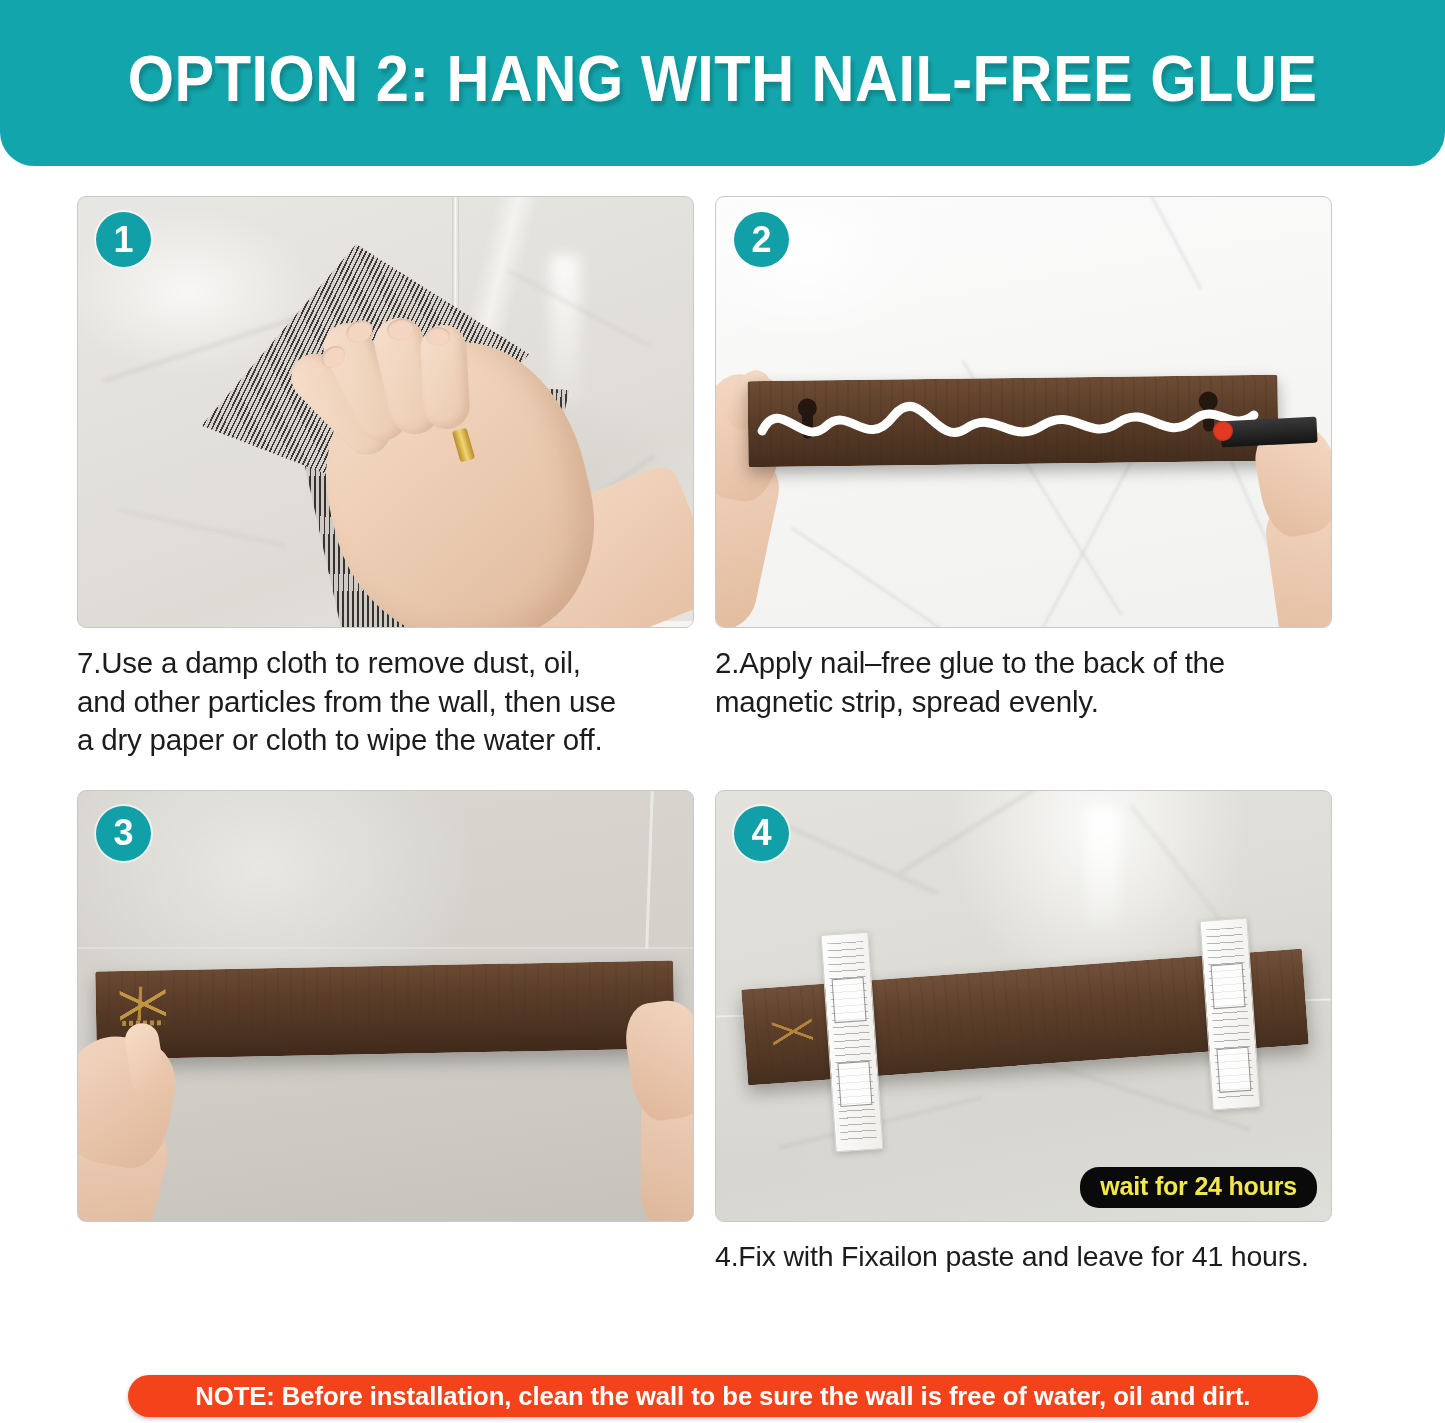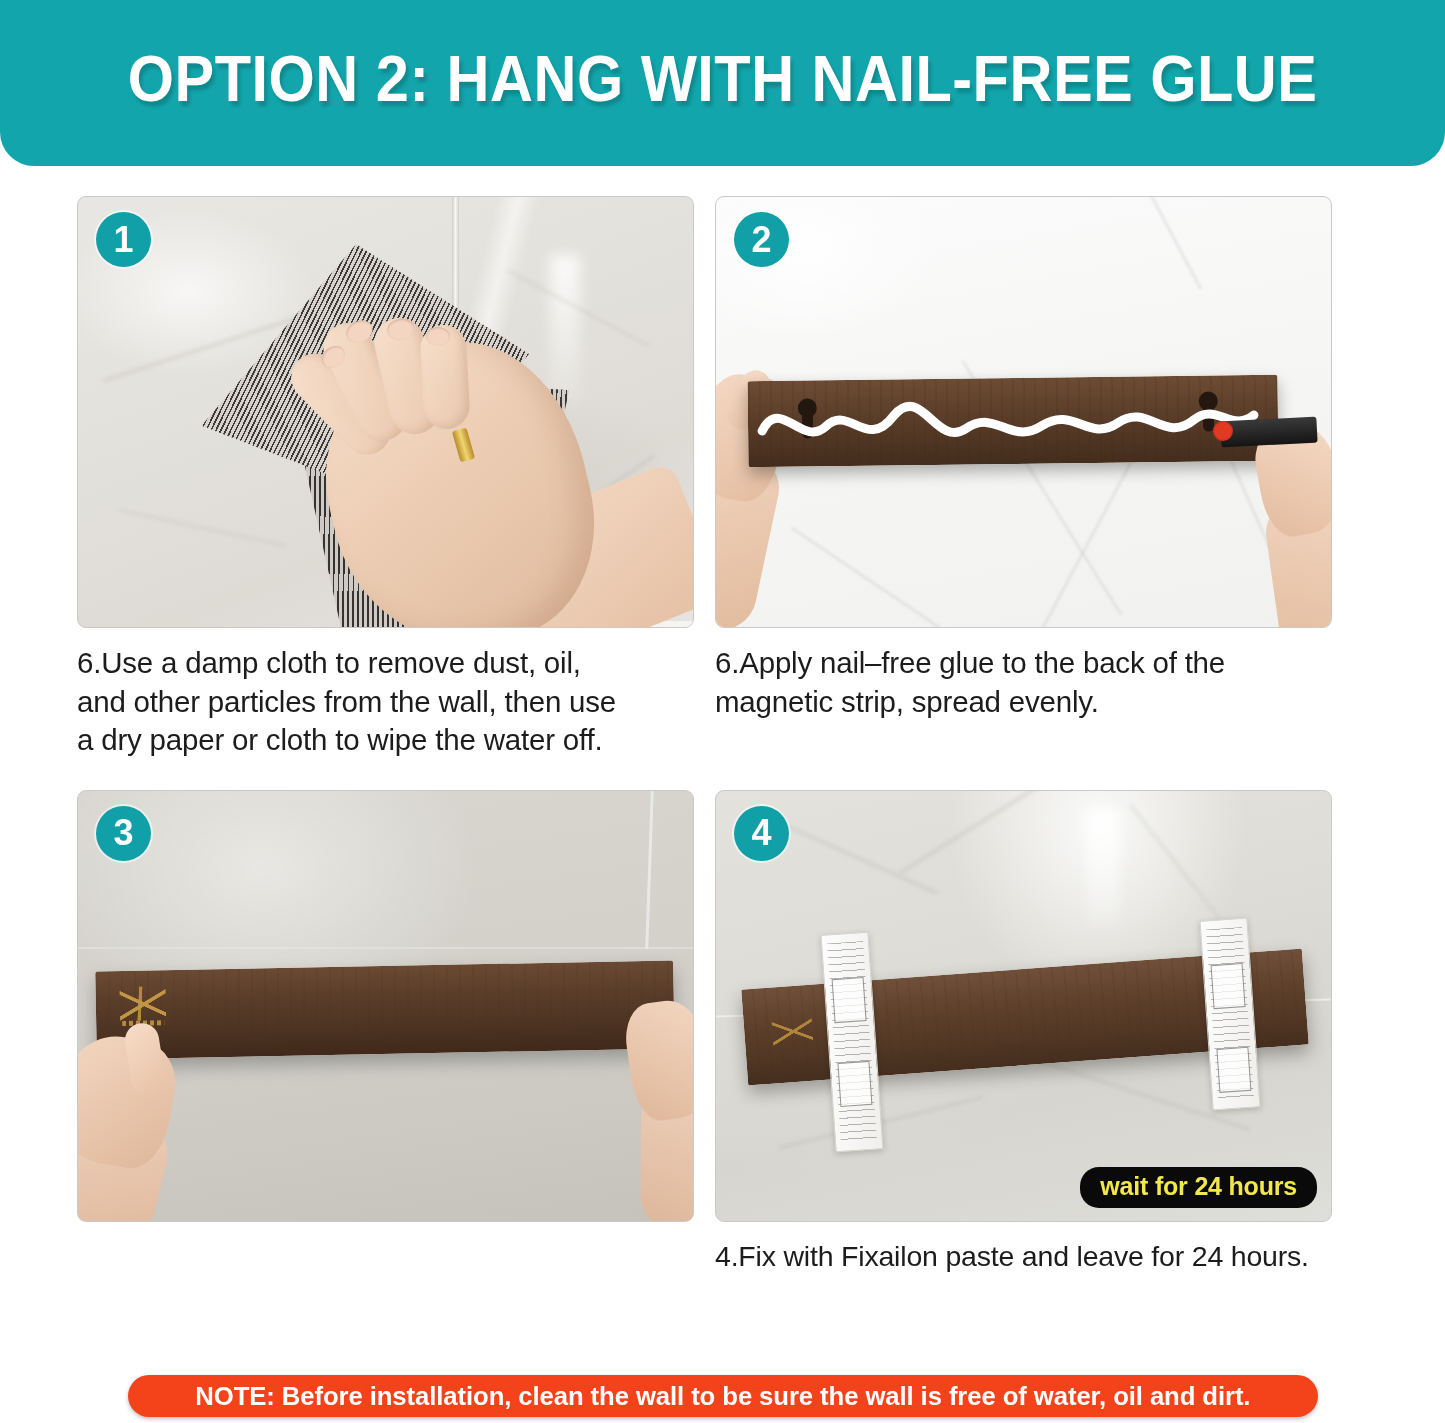--- a/index.html
+++ b/index.html
@@ -516,21 +516,21 @@
         <div class="finger f1"></div>
         <div class="finger f2"></div>
         <div class="finger f3"></div>
         <div class="finger f4"></div>
         <div class="nail n1"></div>
         <div class="nail n2"></div>
         <div class="nail n3"></div>
         <div class="nail n4"></div>
         <div class="ring"></div>
       </div>
-      <div class="caption">6.Use a damp cloth to remove dust, oil,
+      <div class="caption">7.Use a damp cloth to remove dust, oil,
 and other particles from the wall, then use
 a dry paper or cloth to wipe the water off.</div>
     </div>
 
     <div class="step-cell right">
       <div class="step-badge">2</div>
       <div class="photo-frame ph2">
         <div class="mv mv1"></div>
         <div class="mv mv2"></div>
         <div class="mv mv3"></div>
@@ -549,21 +549,21 @@
             <path d="M8 44 C 26 8, 48 62, 72 40 C 96 18, 112 66, 140 30
                      C 168 -2, 182 64, 212 44 C 242 24, 256 62, 288 42
                      C 320 22, 334 60, 364 40 C 394 20, 410 62, 440 38
                      C 462 20, 478 52, 500 34" fill="none" stroke="#ffffff" stroke-width="9" stroke-linecap="round" stroke-linejoin="round"></path>
           </svg>
         </div>
         <div class="hand-r"></div>
         <div class="tube"></div>
         <div class="tube-dot"></div>
       </div>
-      <div class="caption">6.Apply nail–free glue to the back of the
+      <div class="caption">2.Apply nail–free glue to the back of the
 magnetic strip, spread evenly.</div>
     </div>
   </div>
 
   <div class="step-row" style="margin-top:30px;">
 
     <div class="step-cell left">
       <div class="step-badge">3</div>
       <div class="photo-frame ph3">
         <div class="seam-v"></div>
@@ -600,20 +600,20 @@
         </div>
         <div class="tape t2">
           <div class="lines"></div>
           <div class="box b1"></div>
           <div class="box b2"></div>
         </div>
         <div class="wait-pill">
           <span class="wait-text">wait for 24 hours</span>
         </div>
       </div>
-      <div class="caption short">4.Fix with Fixailon paste and leave for 24 hours.</div>
+      <div class="caption short">4.Fix with Fixailon paste and leave for 41 hours.</div>
     </div>
   </div>
 </div>
 
 <div class="note-bar">
   <span class="note-text">NOTE: Before installation, clean the wall to be sure the wall is free of water, oil and dirt.</span>
 </div>
 
 </body></html>

